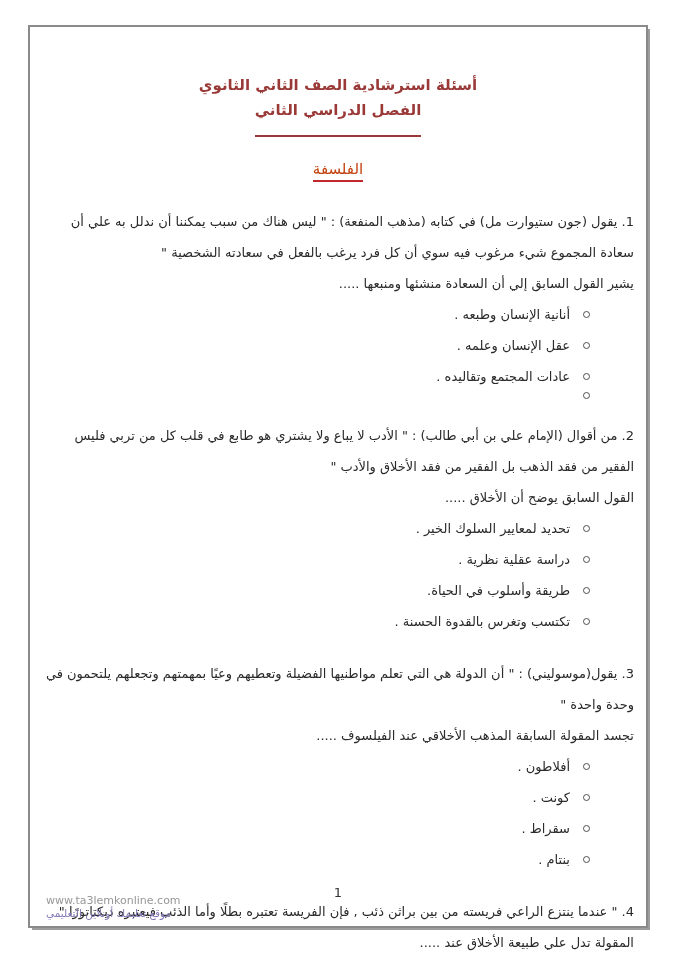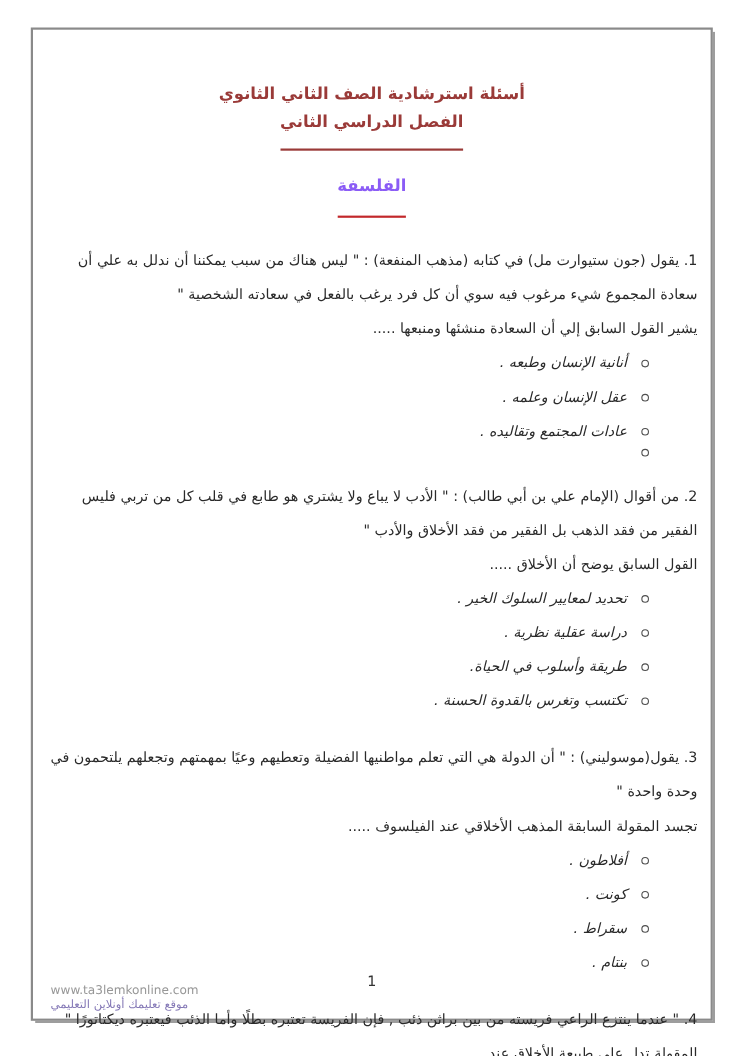--- a/index.html
+++ b/index.html
@@ -38,40 +38,39 @@
     line-height: 25px;
   }
   .hdr-underline {
     display: inline-block;
     border-bottom: 2px solid #9a3a38;
     padding-bottom: 12px;
   }
   .section-title { margin-top: 22px; text-align: center; }
   .section-title .ttl {
     display: inline-block;
-    color: #8b5cf6;
-    font-weight: bold;
+    color: #c2410c;
+    font-weight: normal;
     font-size: 15px;
     border-bottom: 2.5px solid #c2282b;
-    padding-bottom: 18px;
+    padding-bottom: 2px;
   }
   .questions {
     margin-top: 24px;
     font-size: 13px;
     line-height: 31px;
     color: #2a2a2a;
     text-align: right;
   }
   .question { margin-bottom: 21px; }
   .q-text, .q-prompt { margin: 0; }
   .q-options {
     list-style: none;
     margin: 0 44px 0 0;
     padding: 0;
-    font-style: italic;
   }
   .q-options li { display: flex; align-items: center; }
   .bullet {
     flex: 0 0 auto;
     width: 7px;
     height: 7px;
     box-sizing: border-box;
     border: 1.4px solid #4f4f4f;
     border-radius: 50%;
     margin-left: 13px;

